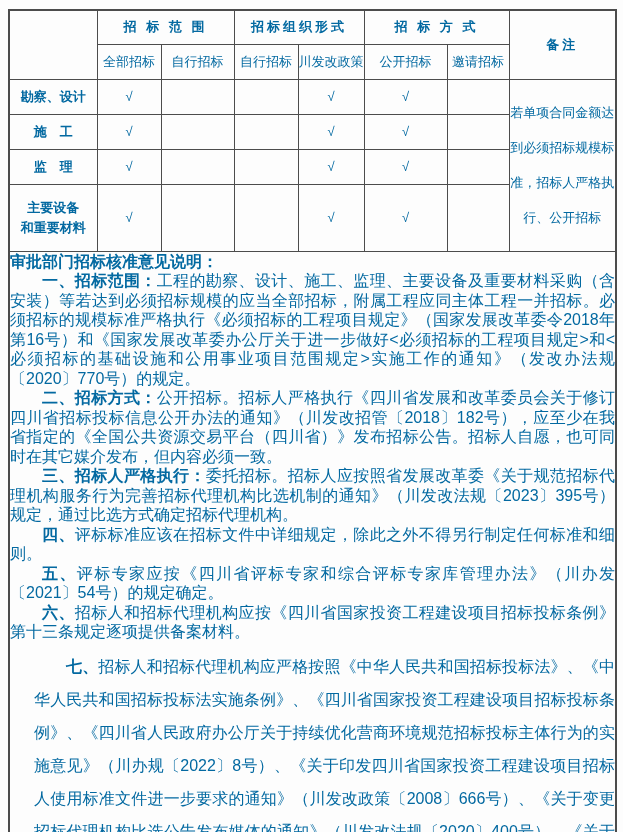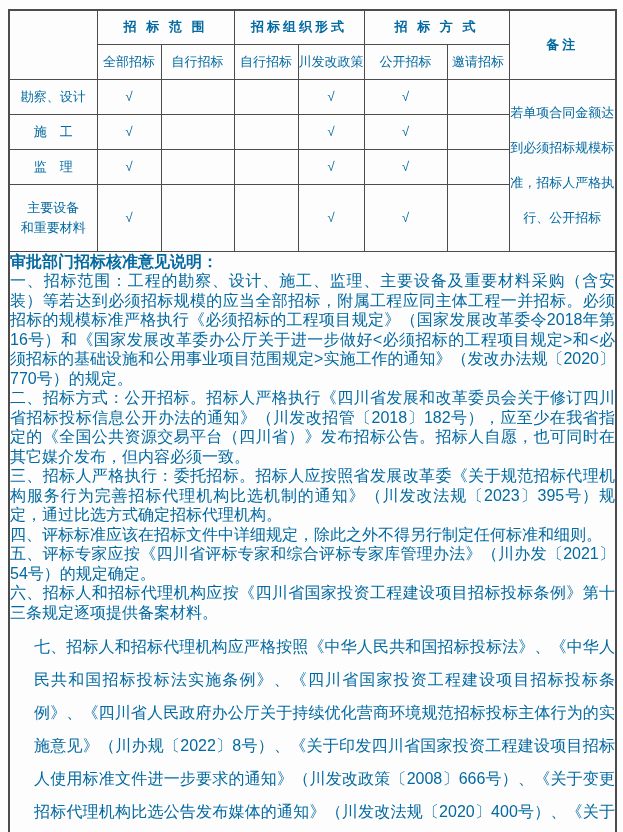--- a/index.html
+++ b/index.html
@@ -27,21 +27,21 @@
     color: #0369a1;
     text-align: center;
     vertical-align: middle;
     padding: 0;
   }
   tr.h1 td { height: 34px; font-weight: bold; letter-spacing: 3px; }
   tr.h2 td { height: 35px; font-weight: normal; letter-spacing: 0; }
   td.remark-h { font-weight: bold; letter-spacing: 1px; margin-left: 17px; }
   tr.brow td { height: 35px; }
   tr.brow4 td { height: 67px; }
-  td.rowlabel { font-weight: normal; white-space: pre-line; line-height: 20px; }
+  td.rowlabel { font-weight: bold; white-space: pre-line; line-height: 20px; }
   td.check-cell { color: #4d4d4d; }
   td.remark-cell {
     font-weight: normal;
     letter-spacing: 0;
     line-height: 35px;
     padding: 0 7px;
     text-align: center;
   }
   td.notes-cell {
     height: 573px;
@@ -51,21 +51,21 @@
     letter-spacing: 0;
     font-weight: normal;
   }
   .opinion p {
     font-size: 16px;
     line-height: 19.5px;
     text-align: justify;
     text-justify: inter-ideograph;
   }
   .opinion p.heading { font-weight: bold; }
-  .opinion .pfx { font-weight: normal; }
+  .opinion .pfx { font-weight: bold; margin-left: 32px; }
   .opinion p.item7 { line-height: 33px; margin-top: 8px; padding-left: 24px; }
   .signature {
     margin-top: 12px;
     margin-left: auto;
     margin-right: 20px;
     width: fit-content;
     text-align: center;
     font-size: 13px;
     line-height: 20px;
   }

